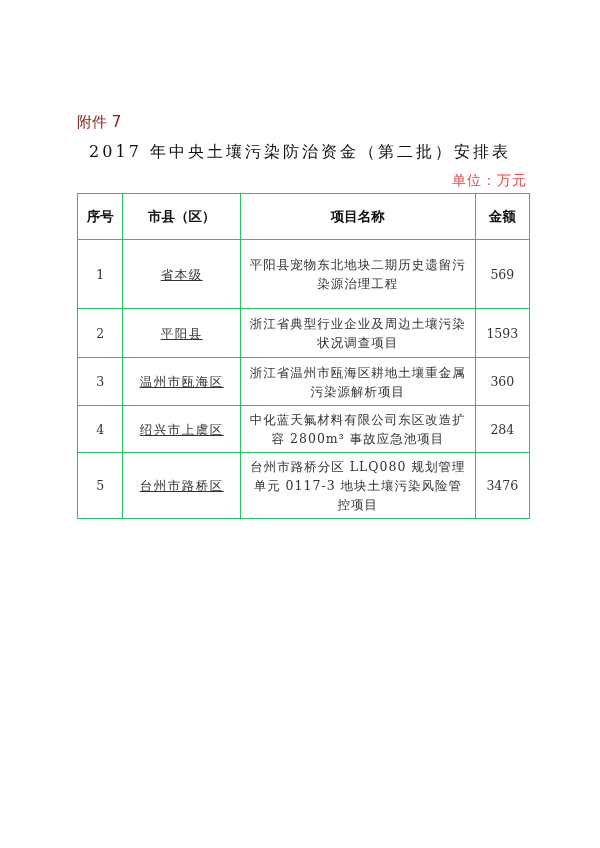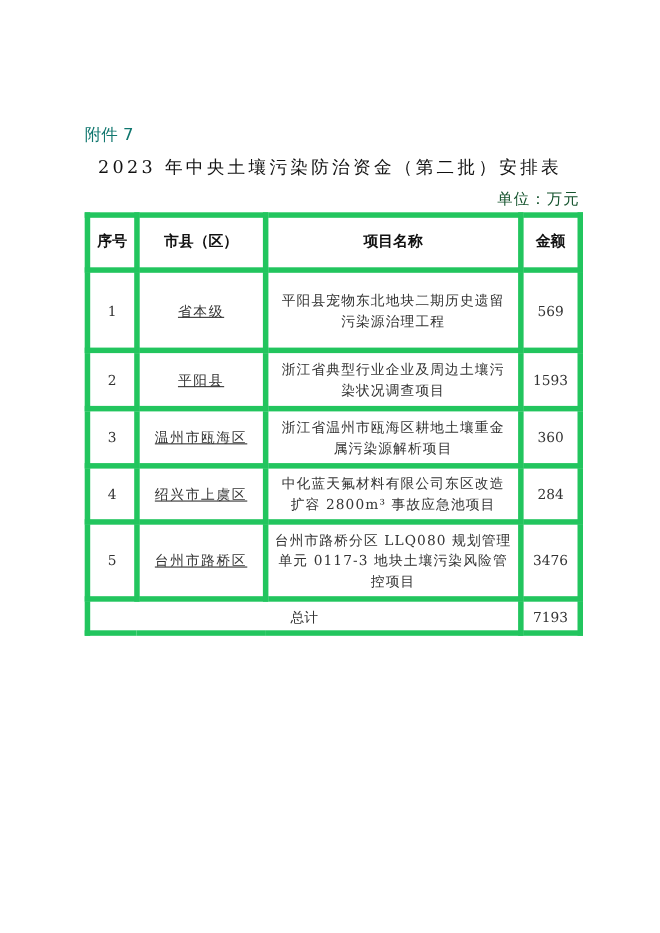--- a/index.html
+++ b/index.html
@@ -1,37 +1,37 @@
 <!DOCTYPE html>
 <html><head>
 <meta charset="utf-8">
 <style>
   html, body { margin:0; padding:0; background:#ffffff; }
   body { width:600px; height:848px; position:relative; overflow:hidden; color:#222; }
-  .attach { position:absolute; left:77px; top:113px; font-family:"DejaVu Sans", sans-serif; font-size:15px; color:#0f766e; }
+  .attach { position:absolute; left:77px; top:113px; font-family:"DejaVu Sans", sans-serif; font-size:15px; color:#7f1d1d; }
   .title { position:absolute; left:0; width:600px; top:142px; text-align:center; font-family:"DejaVu Serif", serif; font-size:16px; letter-spacing:3px; color:#111; }
-  .unit { position:absolute; right:73px; top:172px; font-family:"DejaVu Serif", serif; font-size:14px; letter-spacing:1px; color:#14532d; }
+  .unit { position:absolute; right:73px; top:172px; font-family:"DejaVu Serif", serif; font-size:14px; letter-spacing:1px; color:#ef4444; }
   table.funds { position:absolute; left:77px; top:193px; width:453px; border-collapse:collapse; table-layout:fixed; }
-  table.funds td, table.funds th { border:5px solid #22c55e; text-align:center; vertical-align:middle; padding:0 6px; font-family:"DejaVu Serif", serif; font-size:12.5px; color:#333; line-height:19px; }
+  table.funds td, table.funds th { border:1px solid #22c55e; text-align:center; vertical-align:middle; padding:0 6px; font-family:"DejaVu Serif", serif; font-size:12.5px; color:#333; line-height:19px; }
   table.funds th { font-family:"DejaVu Sans", sans-serif; font-weight:bold; font-size:13.5px; color:#111; height:45px; }
   .c1 { width:40px; } .c2 { width:104px; } .c3 { width:207px; } .c4 { width:48px; }
   td.name { letter-spacing:1px; padding:0 8px; }
   td.city { letter-spacing:1.5px;text-decoration:underline; }
   tr.r1 td { height:68px; }
   tr.r2 td { height:48px; }
   tr.r3 td { height:47px; }
   tr.r4 td { height:46px; }
   tr.r5 td { height:65px; }
   tr.rt td { height:26px; }
 </style>
 </head>
 <body>
 
 <div class="attach">附件 7</div>
-<div class="title">2023 年中央土壤污染防治资金（第二批）安排表</div>
+<div class="title">2017 年中央土壤污染防治资金（第二批）安排表</div>
 <div class="unit">单位：万元</div>
 
 <table class="funds">
   <colgroup>
       <col class="c1">
       <col class="c2">
       <col class="c3">
       <col class="c4">
     </colgroup>
   <tbody>
@@ -64,18 +64,14 @@
     <td class="city">绍兴市上虞区</td>
     <td class="name">中化蓝天氟材料有限公司东区改造扩容 2800m³ 事故应急池项目</td>
     <td>284</td>
   </tr>
   <tr class="r5">
     <td>5</td>
     <td class="city">台州市路桥区</td>
     <td class="name">台州市路桥分区 LLQ080 规划管理单元 0117-3 地块土壤污染风险管控项目</td>
     <td>3476</td>
   </tr>
-  <tr class="rt">
-    <td colspan="3">总计</td>
-    <td>7193</td>
-  </tr>
 </tbody>
   </table>
 
 </body></html>

